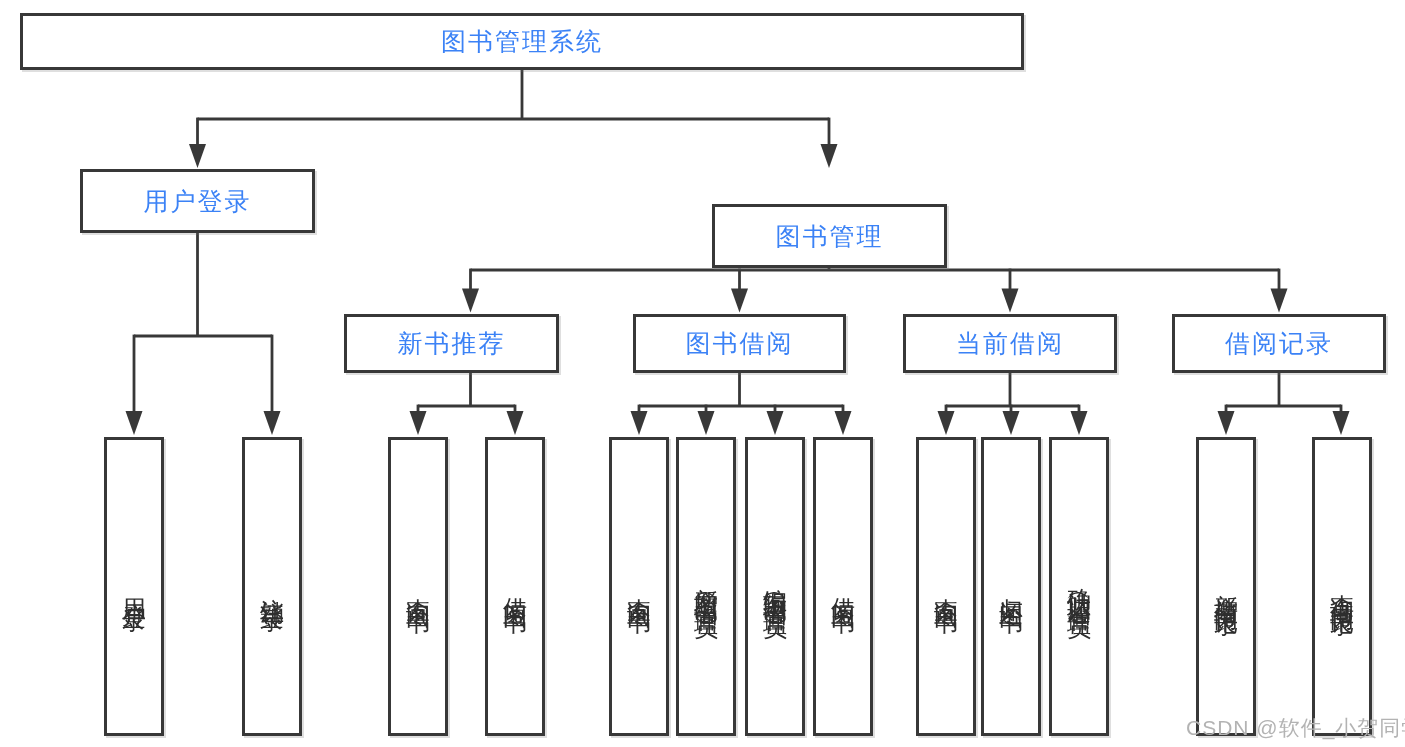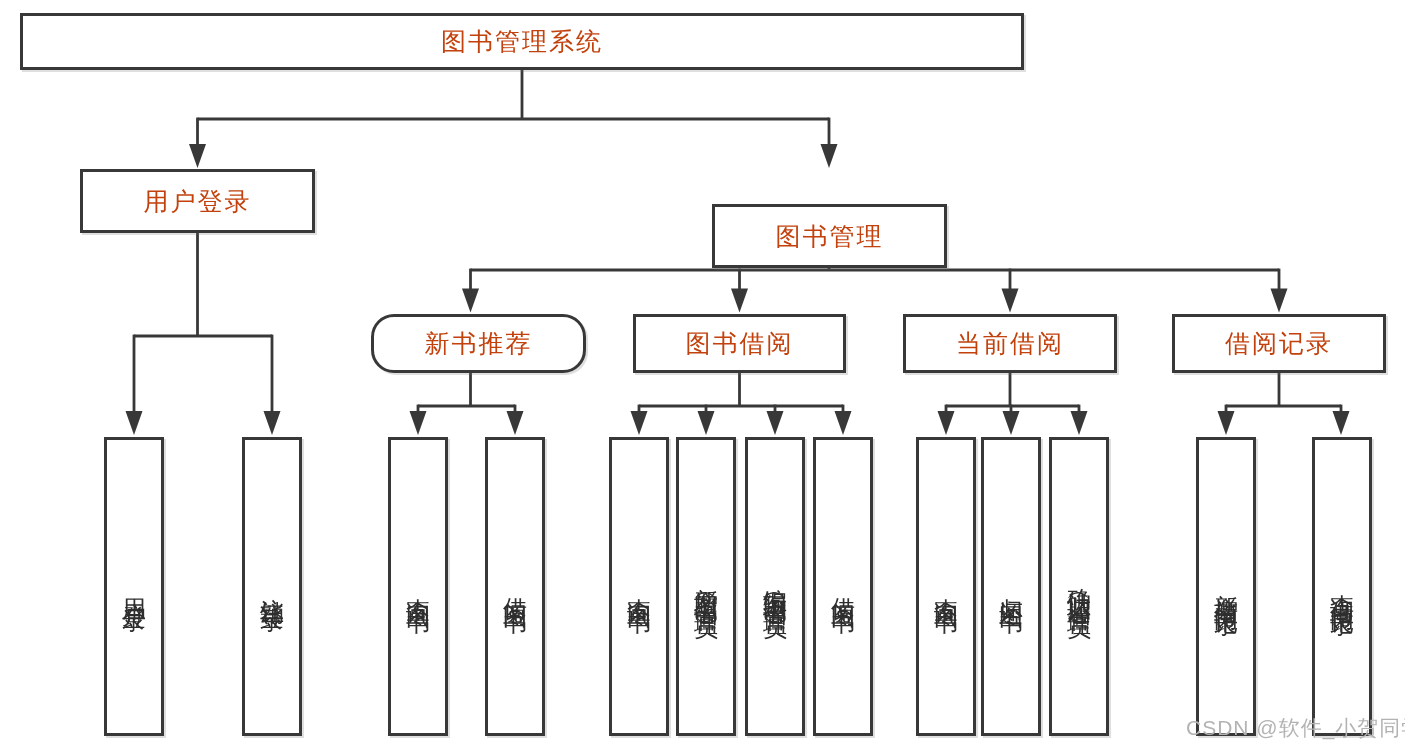--- a/index.html
+++ b/index.html
@@ -4,21 +4,21 @@
 <style>
   html,body{margin:0;padding:0;background:#ffffff;}
   body{
     width:1405px;height:747px;overflow:hidden;position:relative;
     font-family:"Liberation Sans","DejaVu Sans",sans-serif;
   }
   .canvas{position:absolute;left:0;top:0;width:1405px;height:747px;background:#ffffff;}
   .connectors{position:absolute;left:0;top:0;width:1405px;height:747px;pointer-events:none;}
   .node{
     position:absolute;box-sizing:border-box;background:#ffffff;
-    border:3px solid #383838;color:#c2410c;
+    border:3px solid #383838;color:#3b82f6;
     display:flex;align-items:center;justify-content:center;
     font-size:25px;letter-spacing:2px;white-space:nowrap;
     box-shadow:2px 2px 0 rgba(110,110,110,0.22);
   }
   .leaf{
     position:absolute;box-sizing:border-box;background:#ffffff;
     border:3px solid #383838;color:#2e2e2e;
     top:437px;width:60px;height:299px;
     writing-mode:vertical-rl;text-orientation:mixed;
     display:flex;align-items:center;justify-content:center;
@@ -112,21 +112,21 @@
     <span>图书管理系统</span>
   </div>
 
   <div class="node" style="left:80px;top:169px;width:235px;height:64px;">
     <span>用户登录</span>
   </div>
   <div class="node" style="left:712px;top:169px;width:235px;height:64px;margin-top:35px;">
     <span>图书管理</span>
   </div>
 
-  <div class="node" style="left:371px;top:314px;width:215px;height:59px;border-radius:23px;">
+  <div class="node" style="left:344px;top:314px;width:215px;height:59px;">
     <span>新书推荐</span>
   </div>
   <div class="node" style="left:633px;top:314px;width:213px;height:59px;">
     <span>图书借阅</span>
   </div>
   <div class="node" style="left:1172px;top:314px;width:214px;height:59px;">
     <span>借阅记录</span>
   </div>
   <div class="node" style="left:903px;top:314px;width:214px;height:59px;">
     <span>当前借阅</span>

